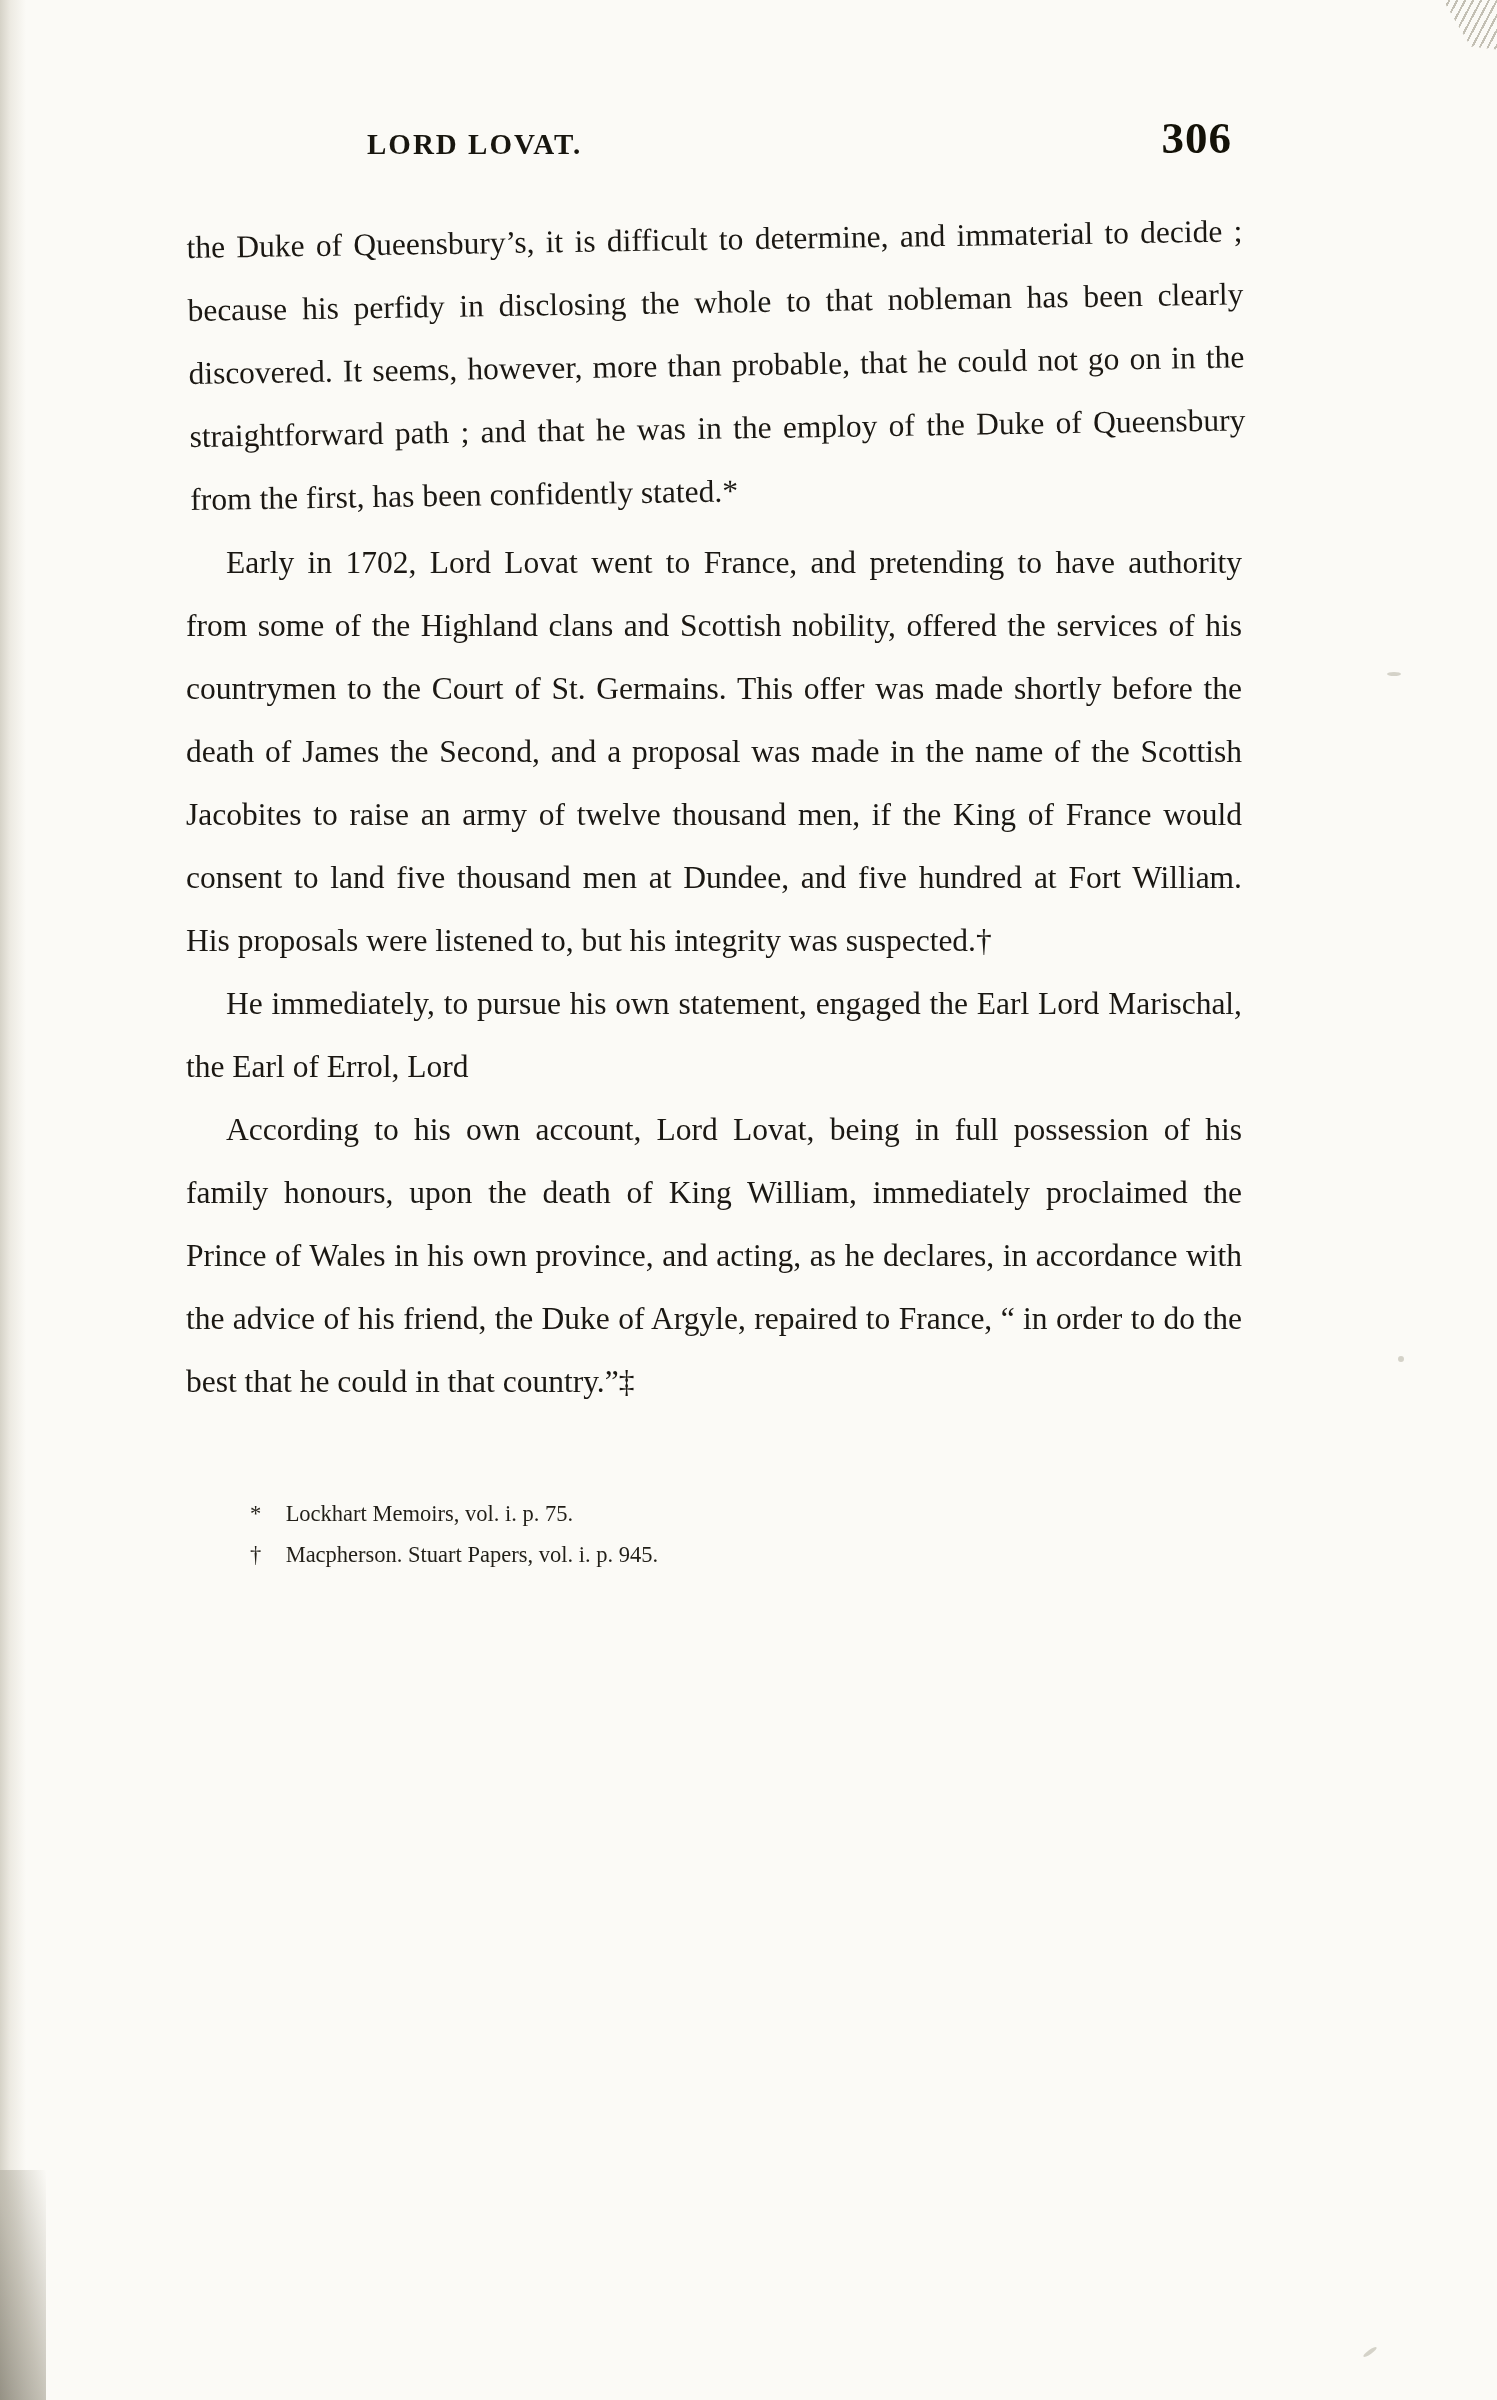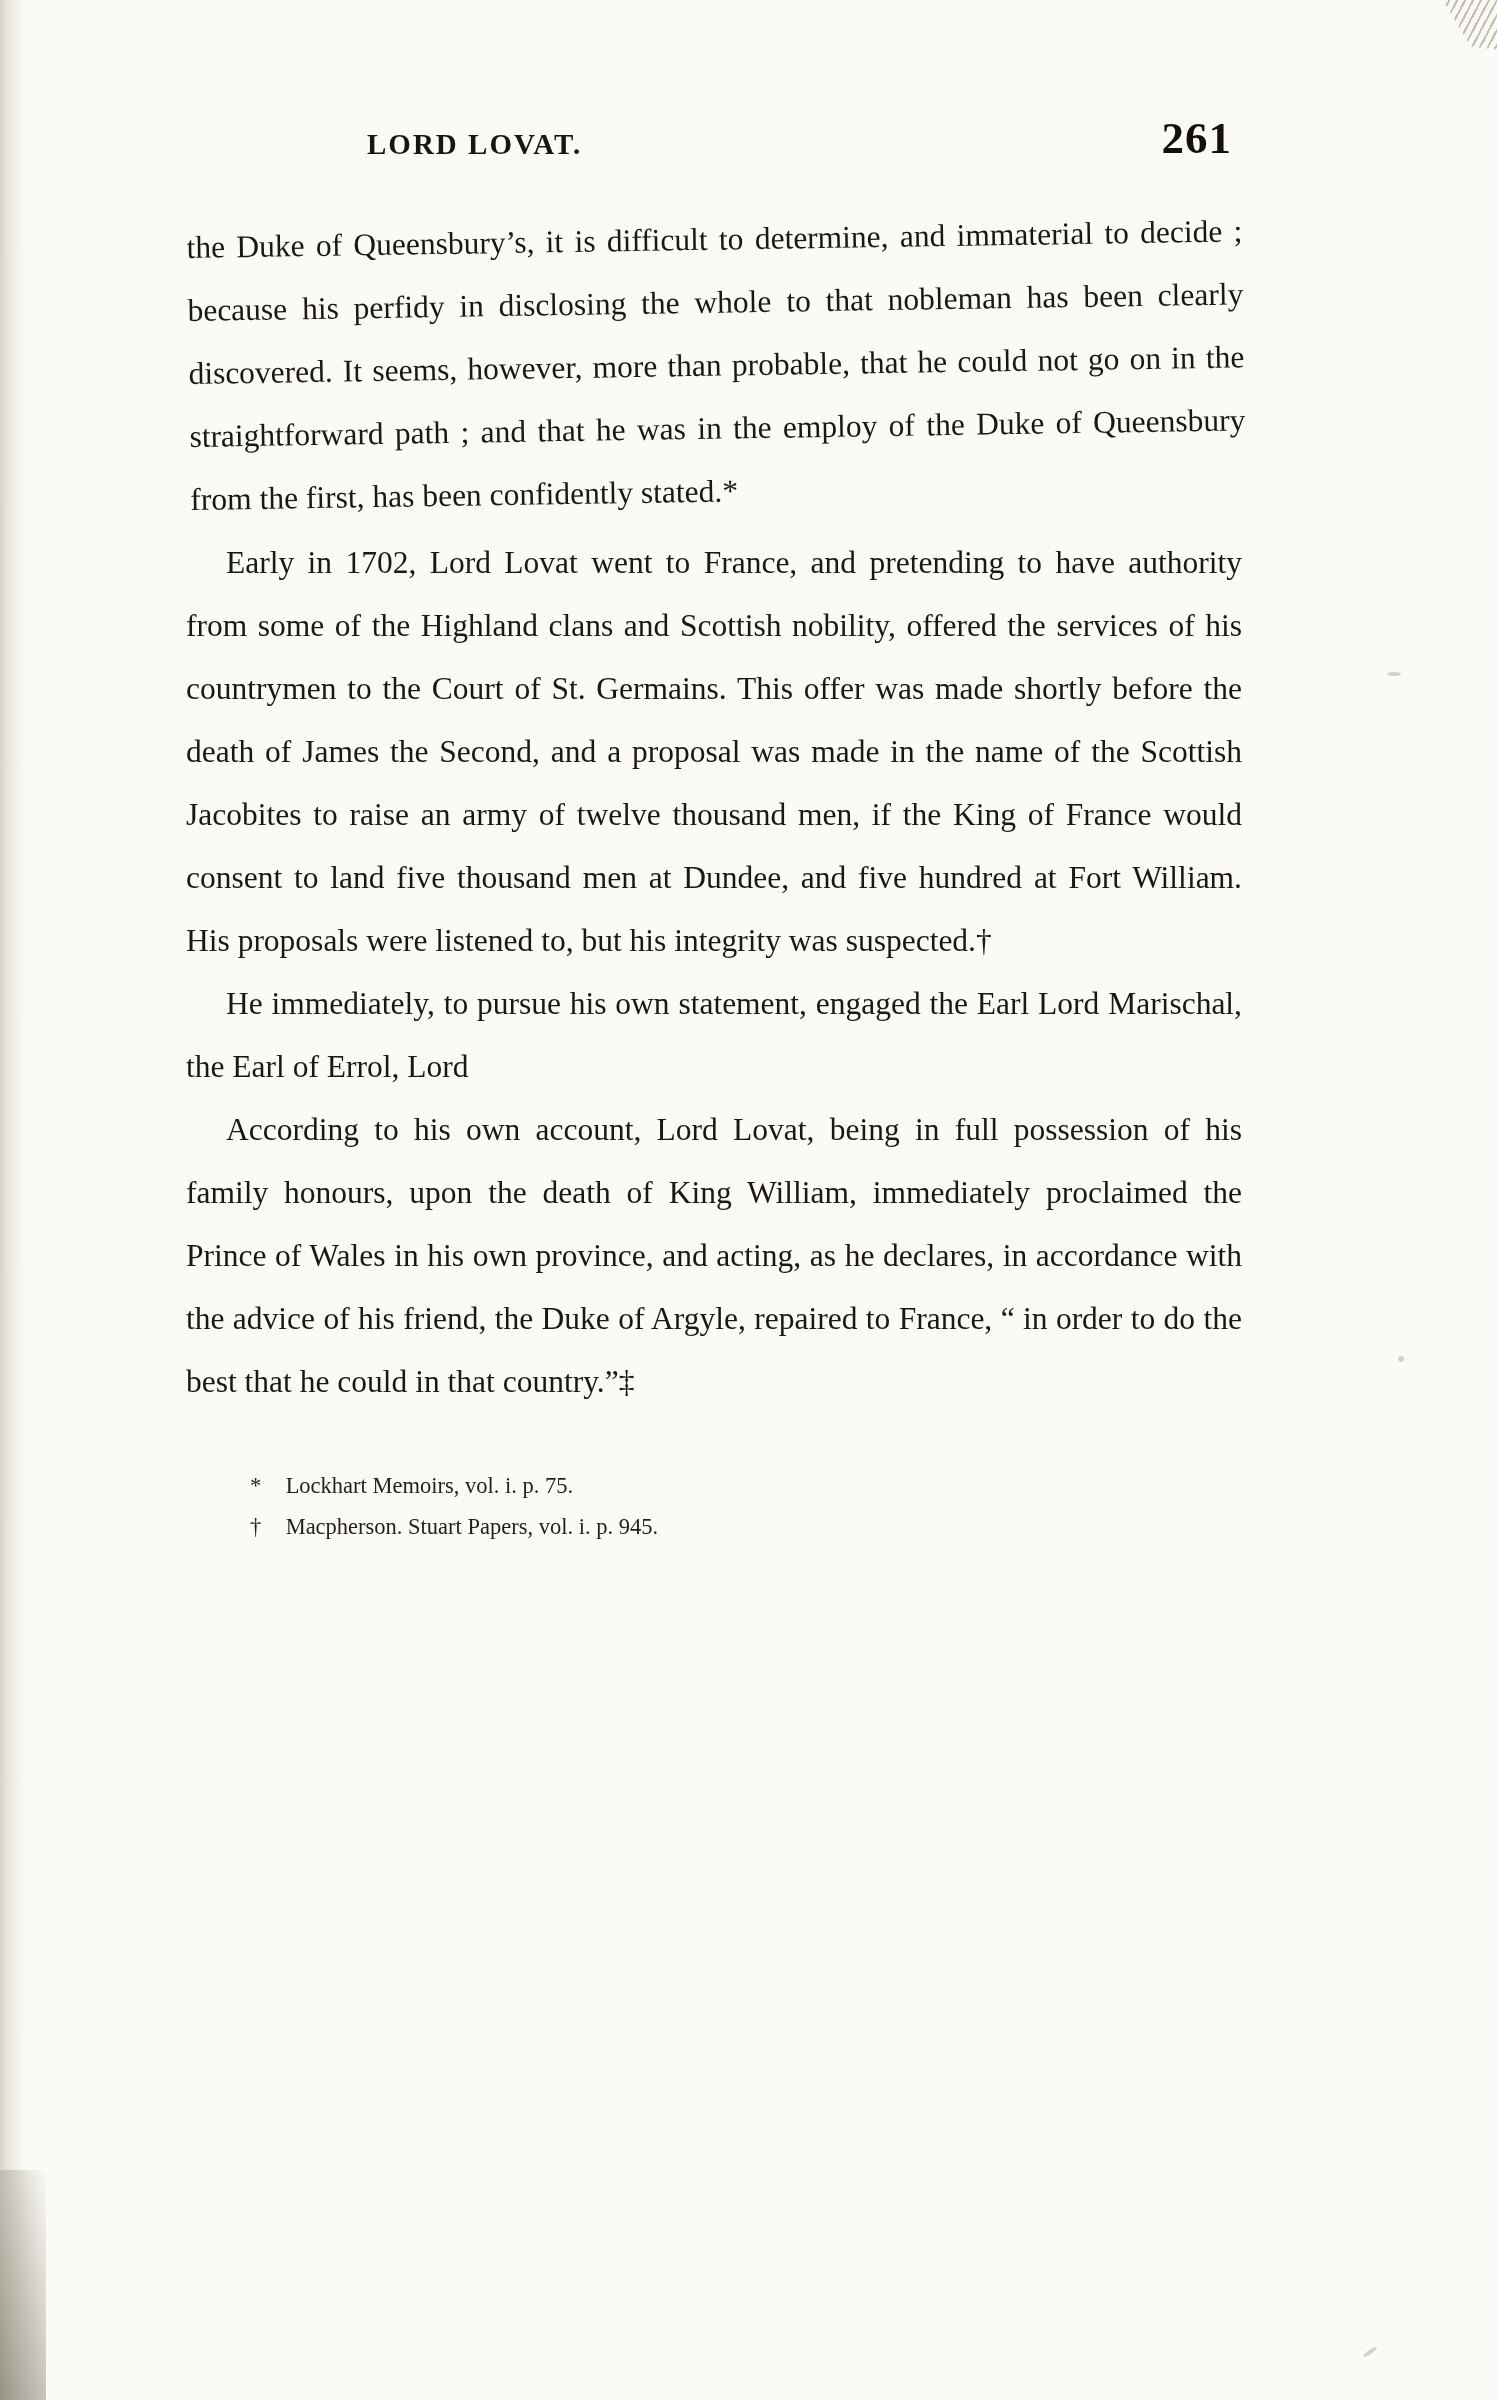--- a/index.html
+++ b/index.html
@@ -108,21 +108,21 @@
     text-indent: 40px;
   }
 
   
   .skewed {
     transform: rotate(-0.9deg);
     transform-origin: left top;
   }
 
   .footnotes {
-    margin-top: 52px;
+    margin-top: 80px;
     margin-left: 98px;
     font-size: 22.5px;
     line-height: 41px;
     color: #221f18;
   }
   .footnotes div {
     white-space: nowrap;
   }
   .fn-mark {
     display: inline-block;
@@ -139,21 +139,21 @@
 
   <div class="speck" style="left:1387px; top:672px; width:14px; height:4px;"></div>
   <div class="speck" style="left:1362px; top:2350px; width:16px; height:4px; transform:rotate(-35deg);"></div>
   <div class="speck" style="left:1398px; top:1356px; width:6px; height:6px;"></div>
 </div>
 
 <div class="content">
 
   <div class="header-row">
     <div class="running-head">LORD LOVAT.</div>
-    <div class="folio">261</div>
+    <div class="folio">306</div>
   </div>
 
   <div class="body-block">
     <p class="para skewed">the Duke of Queensbury’s, it is difficult to determine, and immaterial to decide ; because his perfidy in disclosing the whole to that nobleman has been clearly discovered. It seems, however, more than probable, that he could not go on in the straightforward path ; and that he was in the employ of the Duke of Queensbury from the first, has been confidently stated.*</p>
     <p class="para indent">Early in 1702, Lord Lovat went to France, and pretending to have authority from some of the Highland clans and Scottish nobility, offered the services of his countrymen to the Court of St. Germains.   This offer was made shortly before the death of James the Second, and a proposal was made in the name of the Scottish Jacobites to raise an army of twelve thousand men, if the King of France would consent to land five thousand men at Dundee, and five hundred at Fort William. His proposals were listened to, but his integrity was suspected.†</p>
     <p class="para indent">He immediately, to pursue his own statement, engaged the Earl Lord Marischal, the Earl of Errol, Lord</p>
     <p class="para indent">According to his own account, Lord Lovat, being in full possession of his family honours, upon the death of King William, immediately proclaimed the Prince of Wales in his own province, and acting, as he declares, in accordance with the advice of his friend, the Duke of Argyle, repaired to France, “ in order to do the best that he could in that country.”‡</p>
   </div>
 
   <div class="footnotes">

